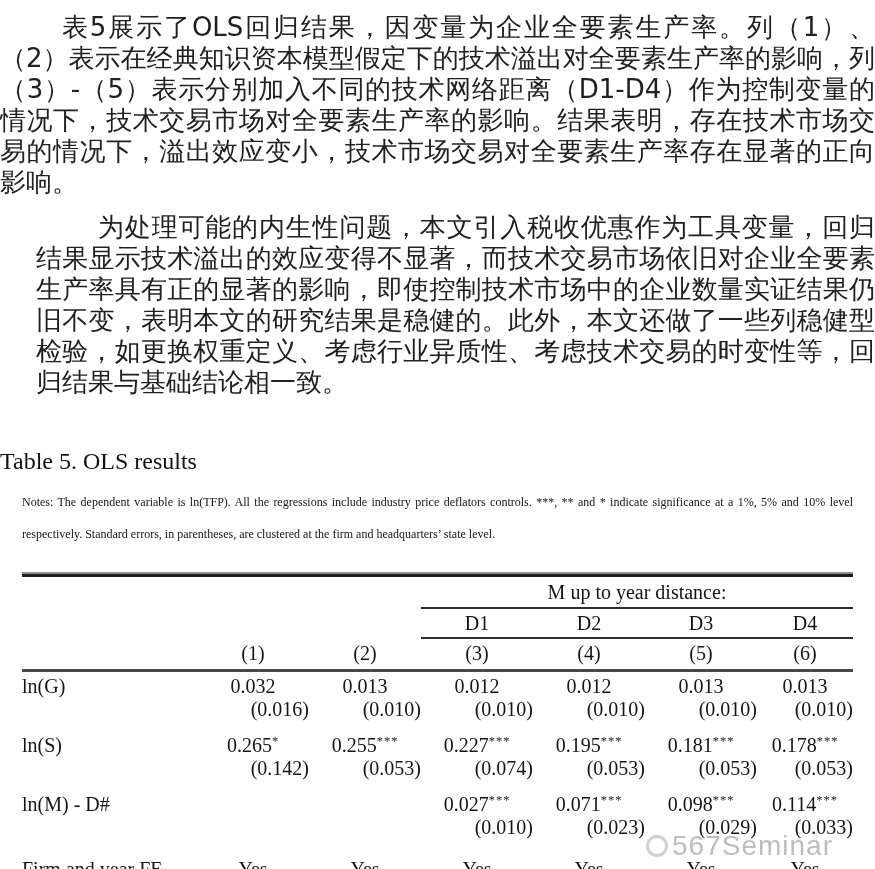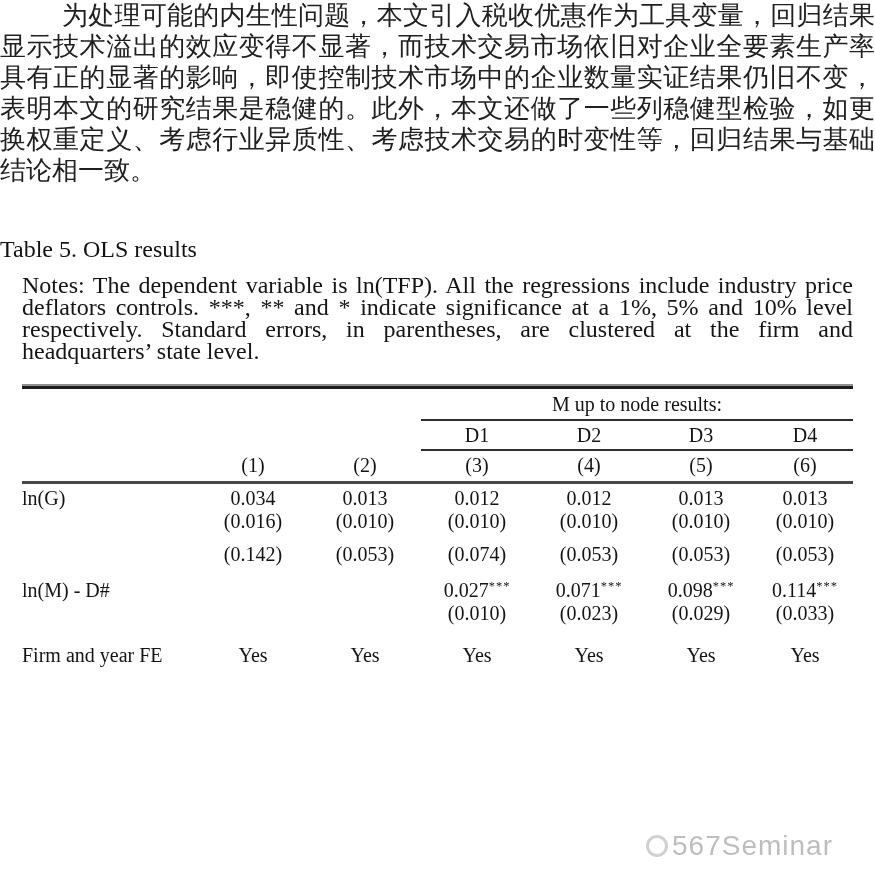--- a/index.html
+++ b/index.html
@@ -15,36 +15,36 @@
   .para {
     font-family:"DejaVu Sans","Liberation Sans",sans-serif;
     font-size:26px;
     line-height:31px;
     text-align:justify;
     text-indent:62px;
     color:#202020;
     letter-spacing:0px;
   }
   .para.first { margin-top:12px; }
-  .para + .para { margin-top:6px; }
+  .para + .para { margin-top:14px;padding-left:36px; }
 
   
   .tbl-title {
     margin-top:48px;
     font-family:"Liberation Serif","DejaVu Serif",serif;
     font-size:24px;
     line-height:30px;
     text-align:left;
     color:#121212;
   }
   .tbl-notes {
     margin:10px 22px 0 22px;
     font-family:"Liberation Serif","DejaVu Serif",serif;
-    font-size:24px;
-    line-height:22px;
+    font-size:12px;
+    line-height:32px;
     text-align:justify;
     color:#151515;
   }
 
   
   .rule-double {
     width:831px;
     margin-left:22px;
     height:4px;
     border-top:2px solid #8f8f8f;
@@ -68,21 +68,21 @@
   col.c-mid   { width:112px; }
   col.c-last  { width:96px; }
 
   tr.r-spanner td { height:31px; }
   tr.r-spanner td.spanner { border-bottom:2px solid #2e2e2e; }
   tr.r-dist td { height:30px; }
   tr.r-dist td.dist { border-bottom:2px solid #2e2e2e; }
   tr.r-nums td { height:32px; border-bottom:3px solid #474747; }
 
   tr.coef-row td { height:23px; padding-top:3px; }
-  tr.se-row td   { height:22px; }
+  tr.se-row td   { height:22px;text-align:right; }
   tr.spacer td     { height:10px; }
   tr.spacer-big td { height:19px; }
   tr.sum-row td  { height:21px; }
 
   sup { font-size:12.5px; line-height:0; vertical-align:7px; letter-spacing:1px; }
 
   
   .watermark {
     position:absolute;
     left:646px; top:830px;
@@ -102,20 +102,21 @@
     border-radius:50%;
     margin-right:4px;
     opacity:0.8;
   }
 </style>
 </head>
 <body>
 
 <div class="page">
 
+  <p class="para first">表5展示了OLS回归结果，因变量为企业全要素生产率。列（1）、（2）表示在经典知识资本模型假定下的技术溢出对全要素生产率的影响，列（3）-（5）表示分别加入不同的技术网络距离（D1-D4）作为控制变量的情况下，技术交易市场对全要素生产率的影响。结果表明，存在技术市场交易的情况下，溢出效应变小，技术市场交易对全要素生产率存在显著的正向影响。</p>
   <p class="para">为处理可能的内生性问题，本文引入税收优惠作为工具变量，回归结果显示技术溢出的效应变得不显著，而技术交易市场依旧对企业全要素生产率具有正的显著的影响，即使控制技术市场中的企业数量实证结果仍旧不变，表明本文的研究结果是稳健的。此外，本文还做了一些列稳健型检验，如更换权重定义、考虑行业异质性、考虑技术交易的时变性等，回归结果与基础结论相一致。</p>
 
   <div class="tbl-title">Table 5. OLS results</div>
   <div class="tbl-notes">Notes: The dependent variable is ln(TFP). All the regressions include industry price deflators controls. ***, ** and * indicate significance at a 1%, 5% and 10% level respectively. Standard errors, in parentheses, are clustered at the firm and headquarters’ state level.</div>
 
   <div class="rule-double rule-top"></div>
 
   <table class="ols">
     <colgroup>
       <col class="c-label">
@@ -123,21 +124,21 @@
         <col class="c-mid">
         <col class="c-mid">
       <col class="c-mid">
         <col class="c-mid">
         <col class="c-last">
     </colgroup>
 
     <tbody>
         <tr class="r-spanner">
       <td class="lab" colspan="3"></td>
-      <td class="spanner" colspan="4">M up to node results:</td>
+      <td class="spanner" colspan="4">M up to year distance:</td>
     </tr>
 
     <tr class="r-dist">
       <td colspan="3"></td>
       <td class="dist">D1</td>
       <td class="dist">D2</td>
       <td class="dist">D3</td>
       <td class="dist">D4</td>
     </tr>
 
@@ -146,40 +147,49 @@
       <td>(1)</td>
       <td>(2)</td>
       <td>(3)</td>
       <td>(4)</td>
       <td>(5)</td>
       <td>(6)</td>
     </tr>
 
     <tr class="coef-row">
       <td class="lab">ln(G)</td>
-      <td class="num">0.034</td>
+      <td class="num">0.032</td>
       <td class="num">0.013</td>
       <td class="num">0.012</td>
       <td class="num">0.012</td>
       <td class="num">0.013</td>
       <td class="num">0.013</td>
     </tr>
     <tr class="se-row">
       <td class="lab"></td>
       <td class="num">(0.016)</td>
       <td class="num">(0.010)</td>
       <td class="num">(0.010)</td>
       <td class="num">(0.010)</td>
       <td class="num">(0.010)</td>
       <td class="num">(0.010)</td>
     </tr>
     <tr class="spacer">
           <td colspan="7"></td>
         </tr>
 
+    <tr class="coef-row">
+      <td class="lab">ln(S)</td>
+      <td class="num">0.265<sup>*</sup></td>
+      <td class="num">0.255<sup>***</sup></td>
+      <td class="num">0.227<sup>***</sup></td>
+      <td class="num">0.195<sup>***</sup></td>
+      <td class="num">0.181<sup>***</sup></td>
+      <td class="num">0.178<sup>***</sup></td>
+    </tr>
     <tr class="se-row">
       <td class="lab"></td>
       <td class="num">(0.142)</td>
       <td class="num">(0.053)</td>
       <td class="num">(0.074)</td>
       <td class="num">(0.053)</td>
       <td class="num">(0.053)</td>
       <td class="num">(0.053)</td>
     </tr>
     <tr class="spacer">

